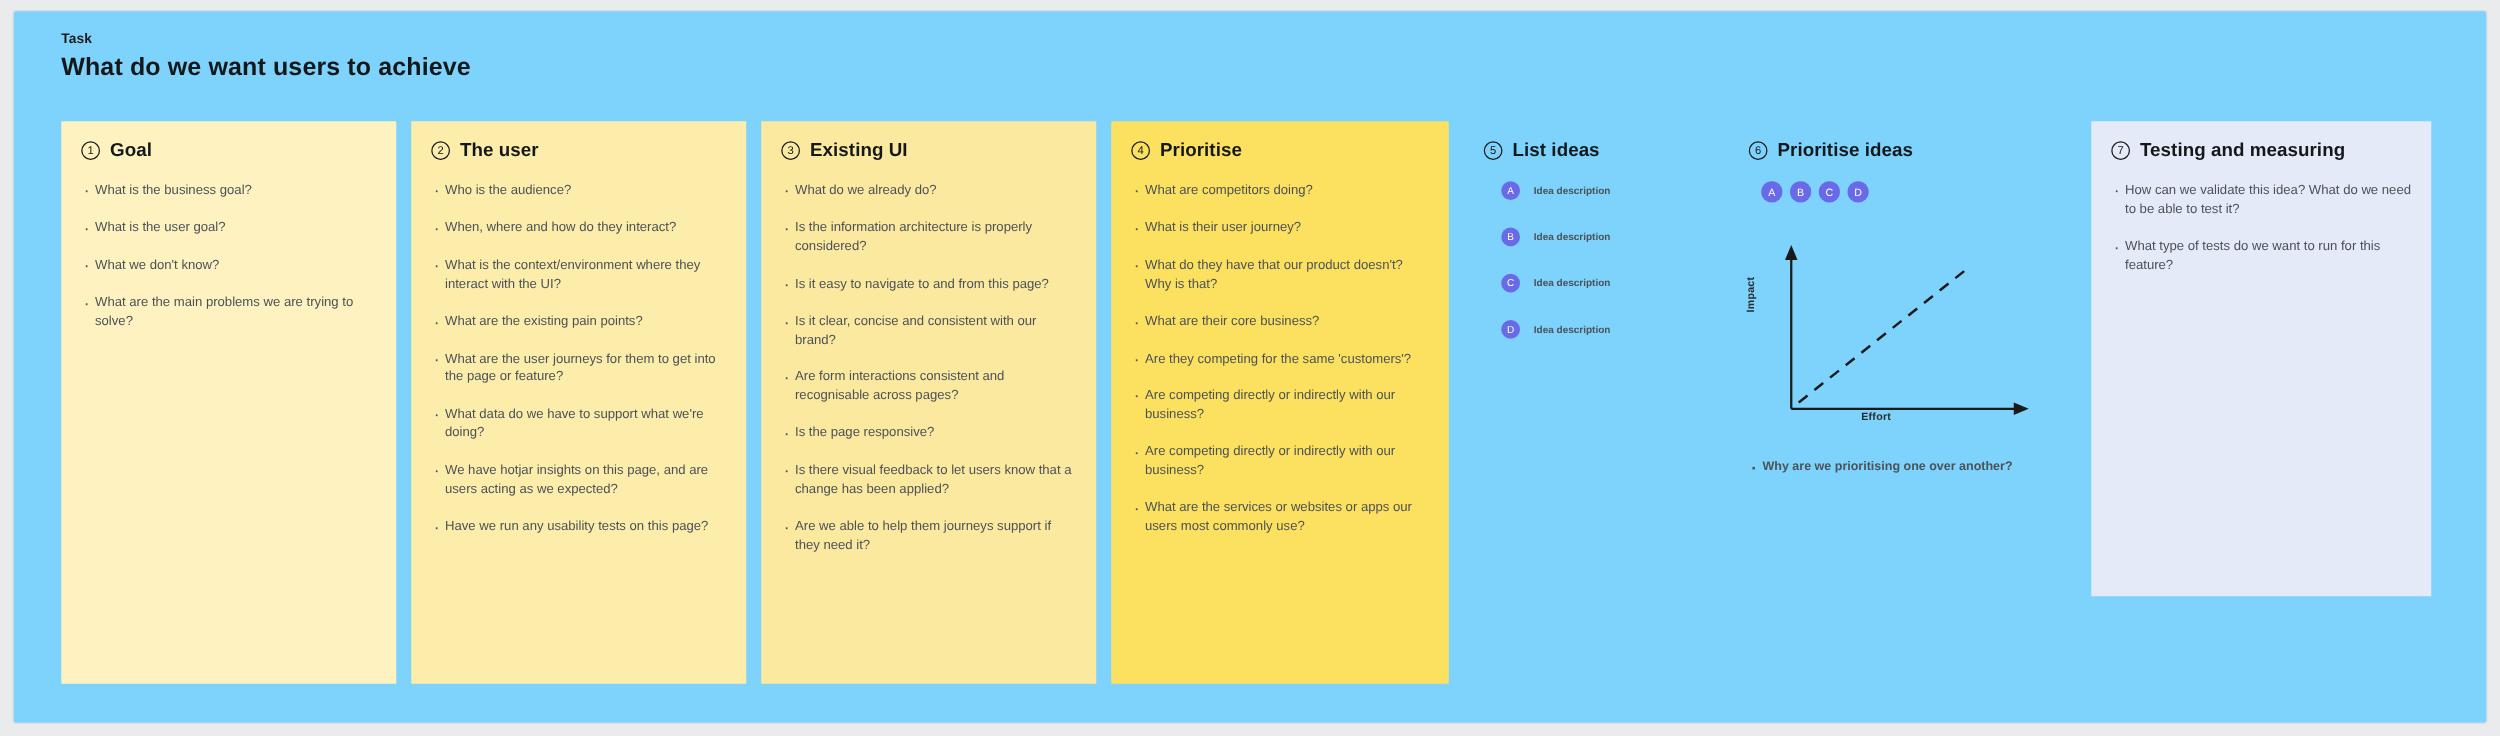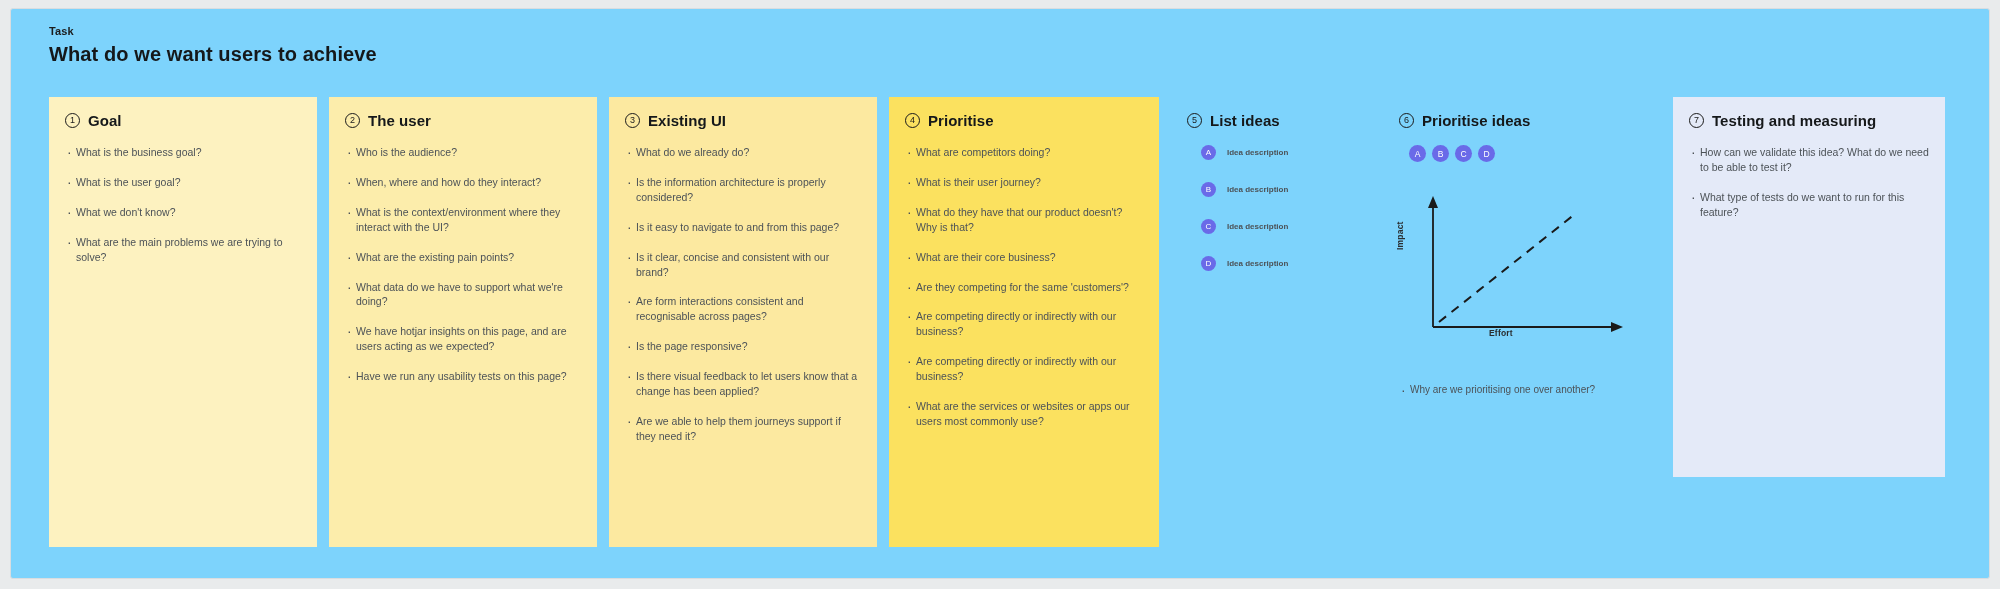--- a/index.html
+++ b/index.html
@@ -143,22 +143,22 @@
     font-size: 8.5px; font-weight: bold; color: #2a2e31;
     letter-spacing: .2px;
   }
   .axis-x-label {
     position: absolute;
     left: 90px; top: 136px;
     font-size: 8.5px; font-weight: bold; color: #2a2e31;
     letter-spacing: .2px;
   }
   .note {
-    font-size: 10px; color: #4c5257; margin-top: 32px;
-    position: relative; padding-left: 11px;
+    font-size: 10px; color: #4c5257; margin-top: 16px;
+    position: relative; padding-left: 11px; font-weight: bold;
   }
   .note:before {
     content: "\00b7"; position: absolute; left: 2px; top: -2px;
     font-size: 14px; color: #4c5257;
   }
 </style>
 </head>
 <body>
 
 <div class="screen">
@@ -192,20 +192,21 @@
         <div class="card c2" style="height:450px;">
           <div class="col-head">
             <span class="badge">2</span>
             <span class="col-title">The user</span>
           </div>
           <ul class="bullets">
             <li>Who is the audience?</li>
             <li>When, where and how do they interact?</li>
             <li>What is the context/environment where they interact with the UI?</li>
             <li>What are the existing pain points?</li>
+            <li>What are the user journeys for them to get into the page or feature?</li>
             <li>What data do we have to support what we're doing?</li>
             <li>We have hotjar insights on this page, and are users acting as we expected?</li>
             <li>Have we run any usability tests on this page?</li>
           </ul>
         </div>
       </div>
 
       <div style="width:12px;flex:0 0 auto;"></div>
 
       <div class="col" style="width:268px;">

